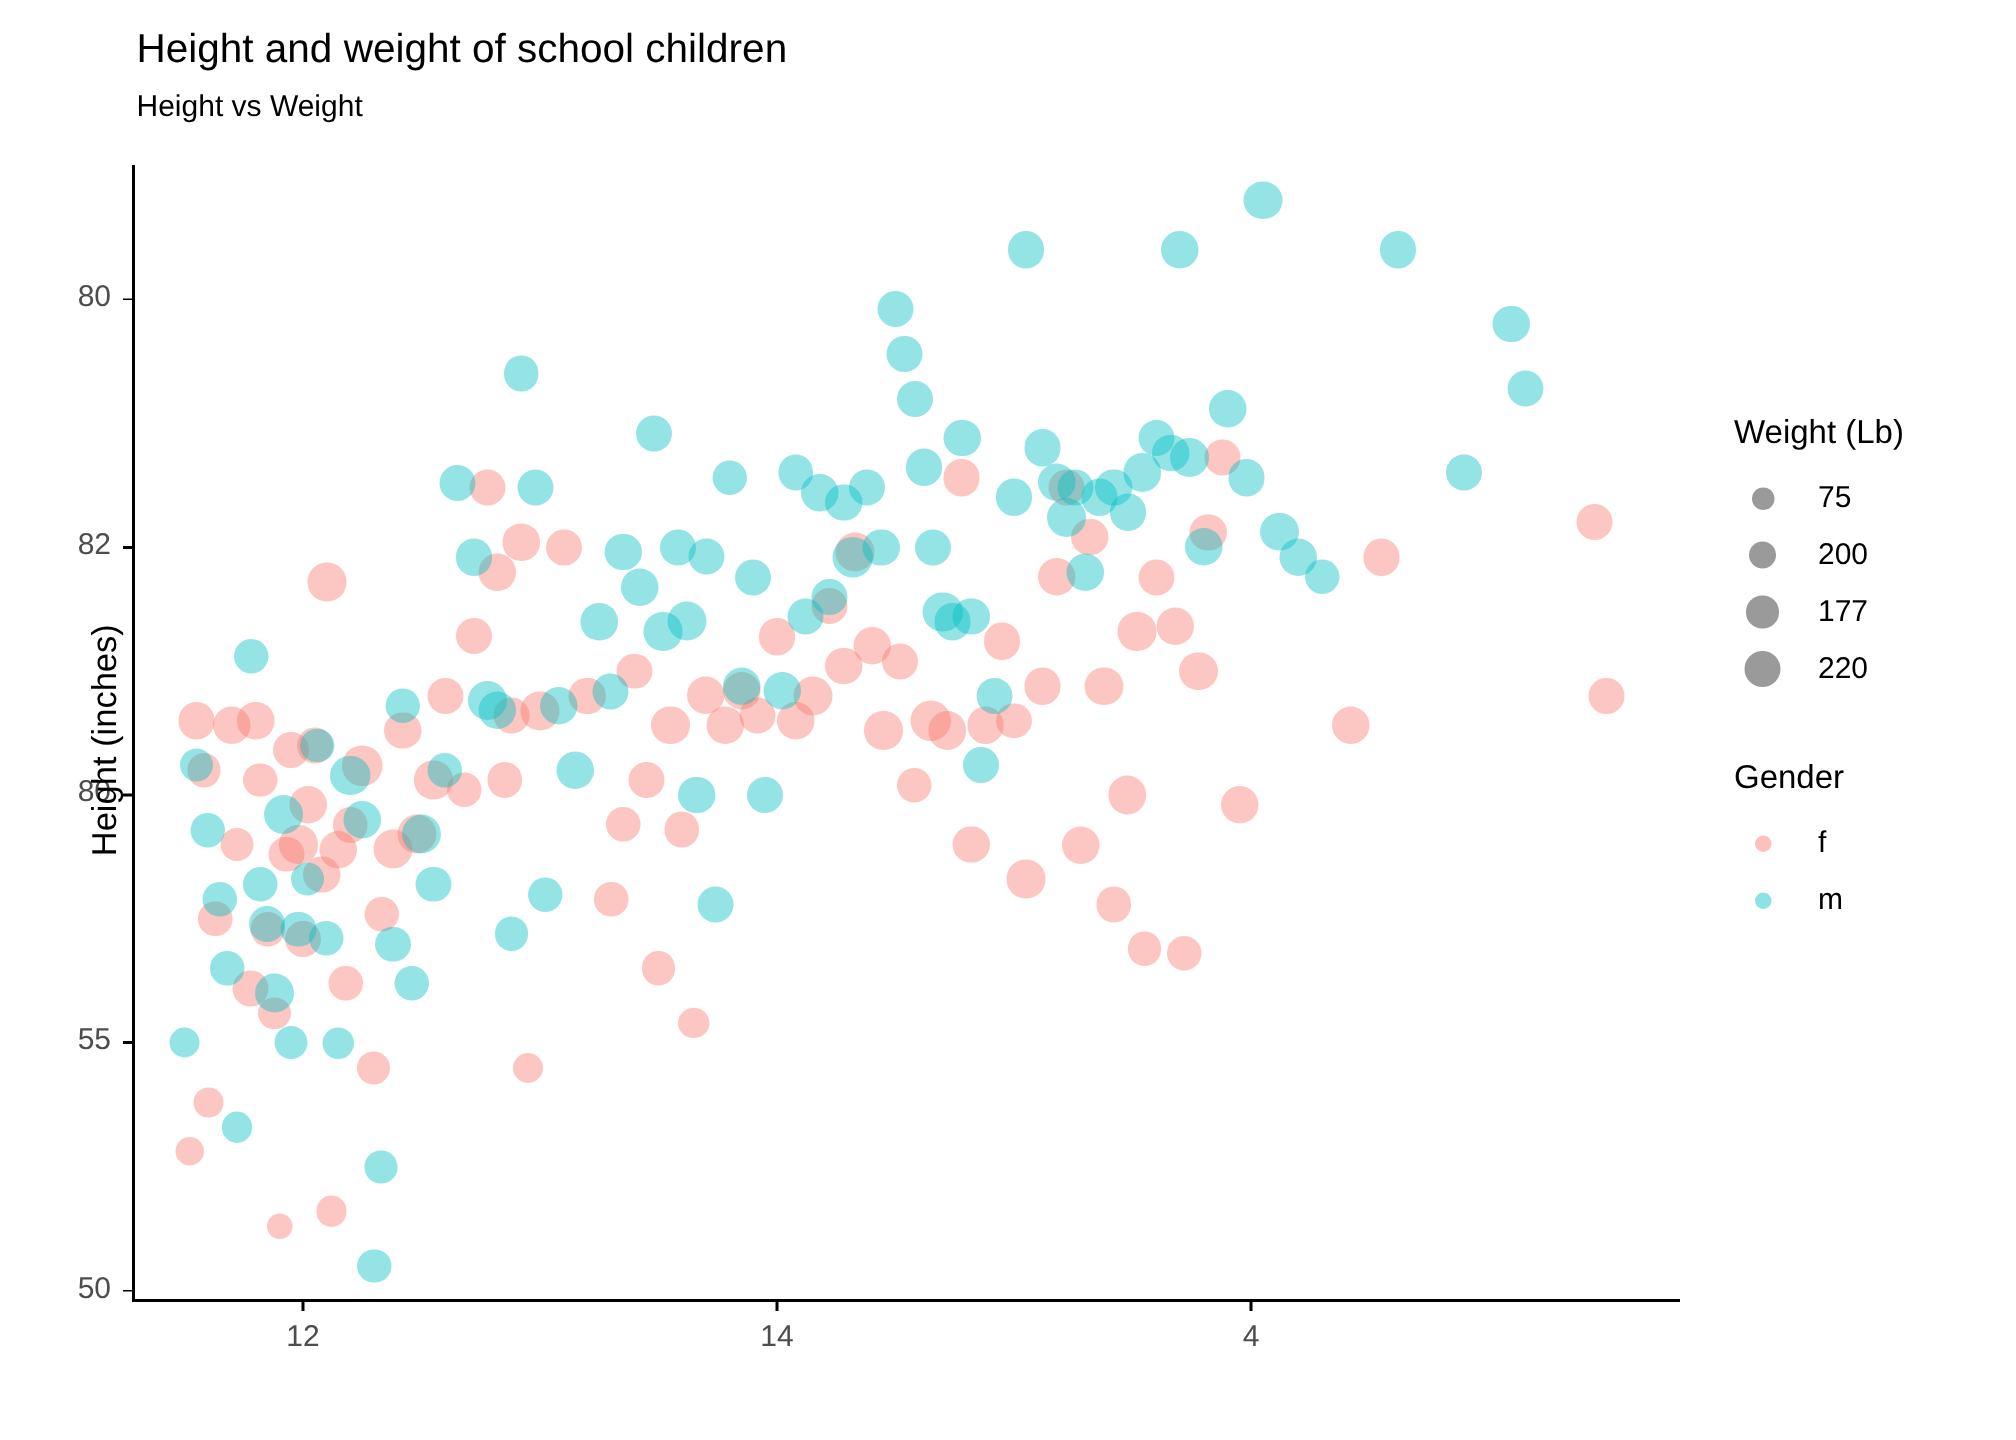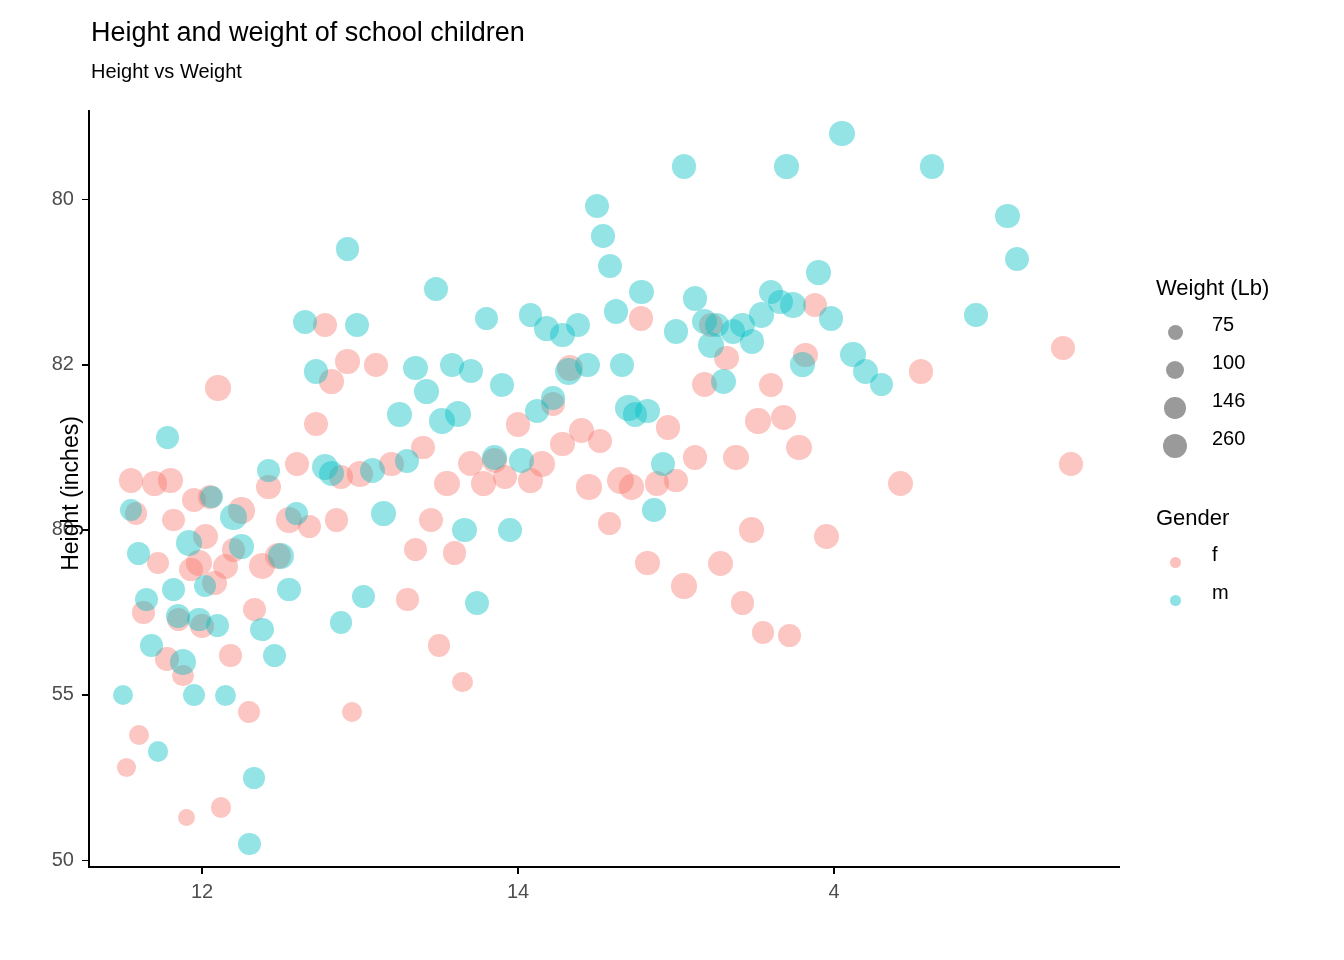--- a/index.html
+++ b/index.html
@@ -119,20 +119,21 @@
     width: 190px;
   }
   .legend-title {
     font-size: 22px;
     color: #000000;
     margin: 0 0 12px 4px;
     white-space: nowrap;
   }
   .legend-row {
     display: flex;
+    align-items: center;
     height: 38px;
   }
   .legend-key {
     width: 46px;
     display: flex;
     justify-content: center;
     align-items: center;
   }
   .legend-dot { border-radius: 50%; }
   .legend-dot.grey { background: #9a9a9a; }
@@ -381,33 +382,33 @@
           <div class="legend-row">
             <div class="legend-key">
               <div class="legend-dot grey" style="width: 15px; height: 15px;"></div>
             </div>
             <div class="legend-label">75</div>
           </div>
           <div class="legend-row">
             <div class="legend-key">
               <div class="legend-dot grey" style="width: 18.5px; height: 18.5px;"></div>
             </div>
-            <div class="legend-label">100</div>
+            <div class="legend-label">200</div>
           </div>
           <div class="legend-row">
             <div class="legend-key">
               <div class="legend-dot grey" style="width: 21.5px; height: 21.5px;"></div>
             </div>
-            <div class="legend-label">146</div>
+            <div class="legend-label">177</div>
           </div>
           <div class="legend-row">
             <div class="legend-key">
               <div class="legend-dot grey" style="width: 24.5px; height: 24.5px;"></div>
             </div>
-            <div class="legend-label">260</div>
+            <div class="legend-label">220</div>
           </div>
         </div>
     </div>
     <div id="legend-gender">
       <div class="legend-title">Gender</div>
       <div id="legend-gender-rows">
           <div class="legend-row">
             <div class="legend-key">
               <div class="legend-dot f" style="width: 11px; height: 11px;"></div>
             </div>

